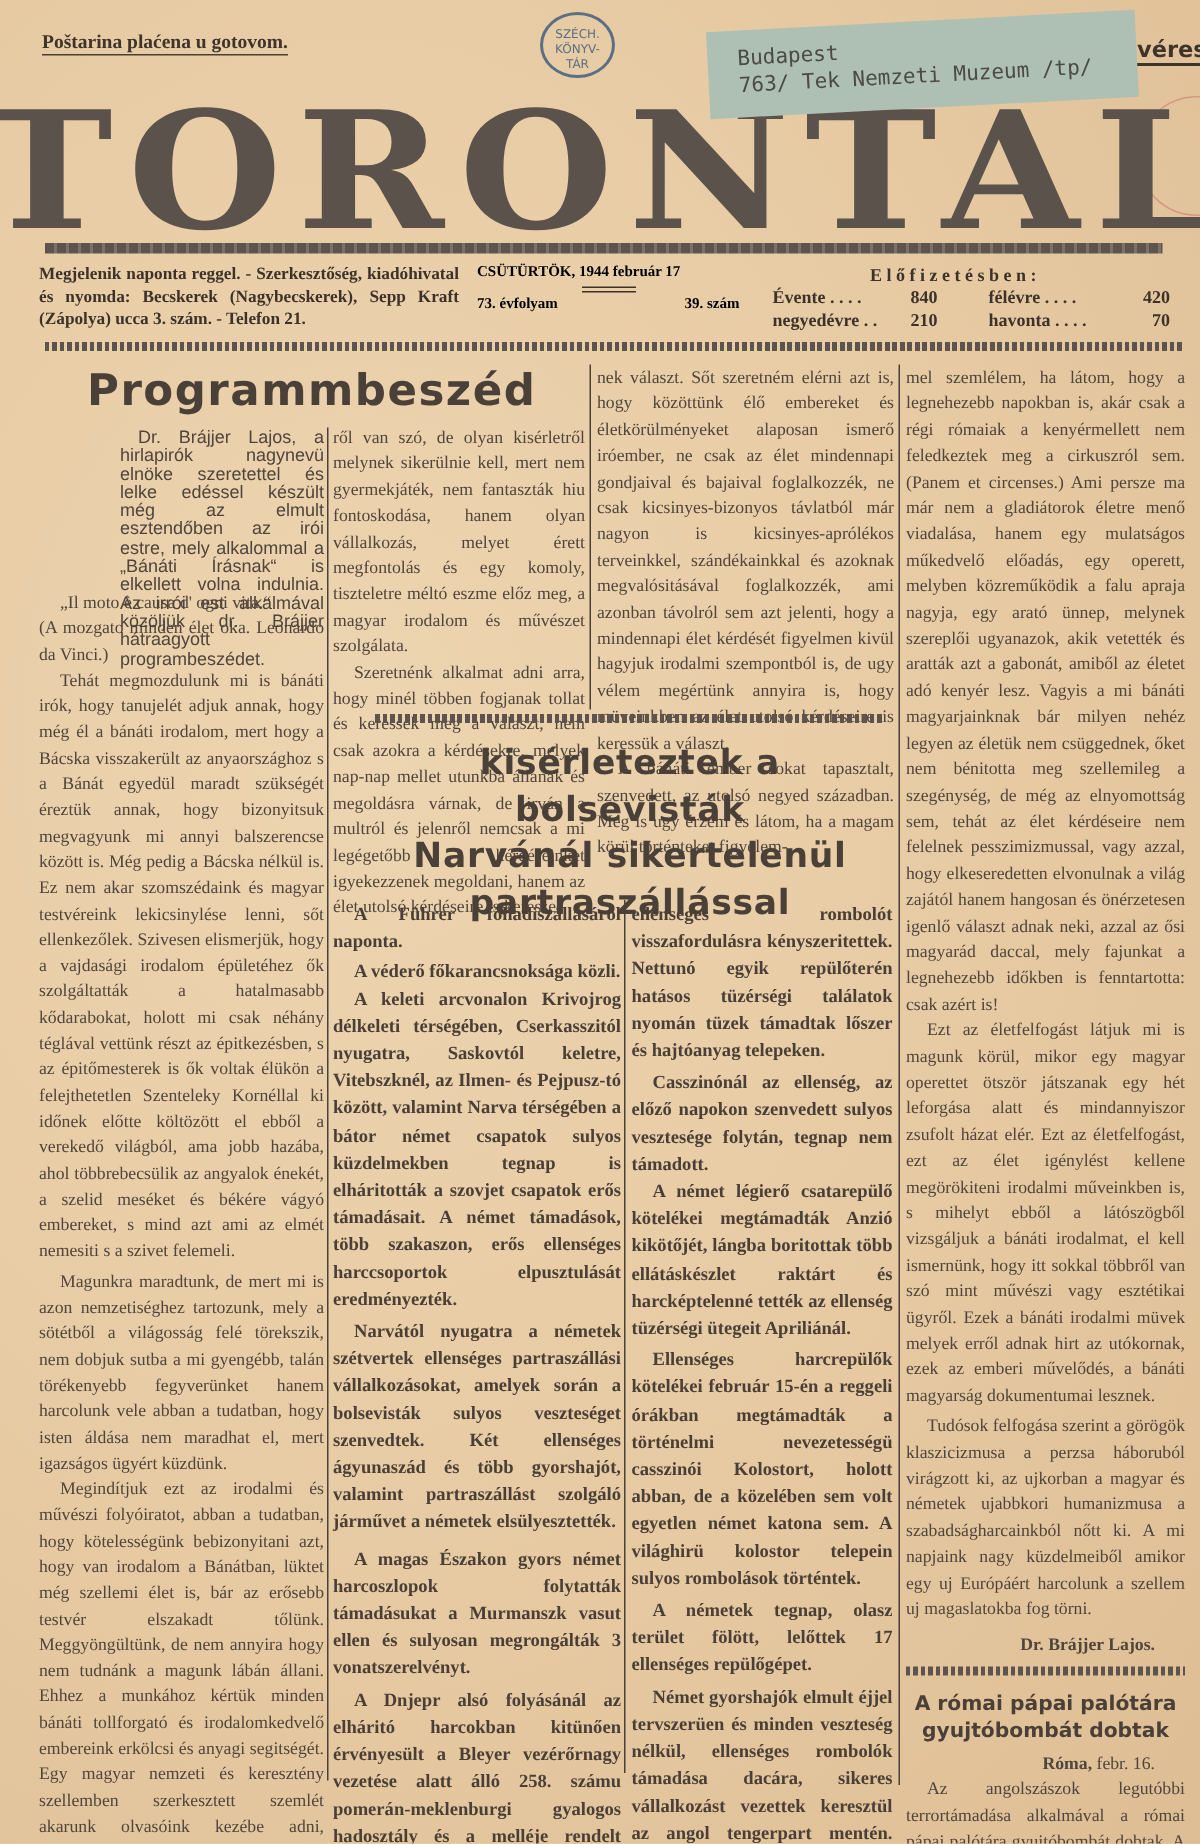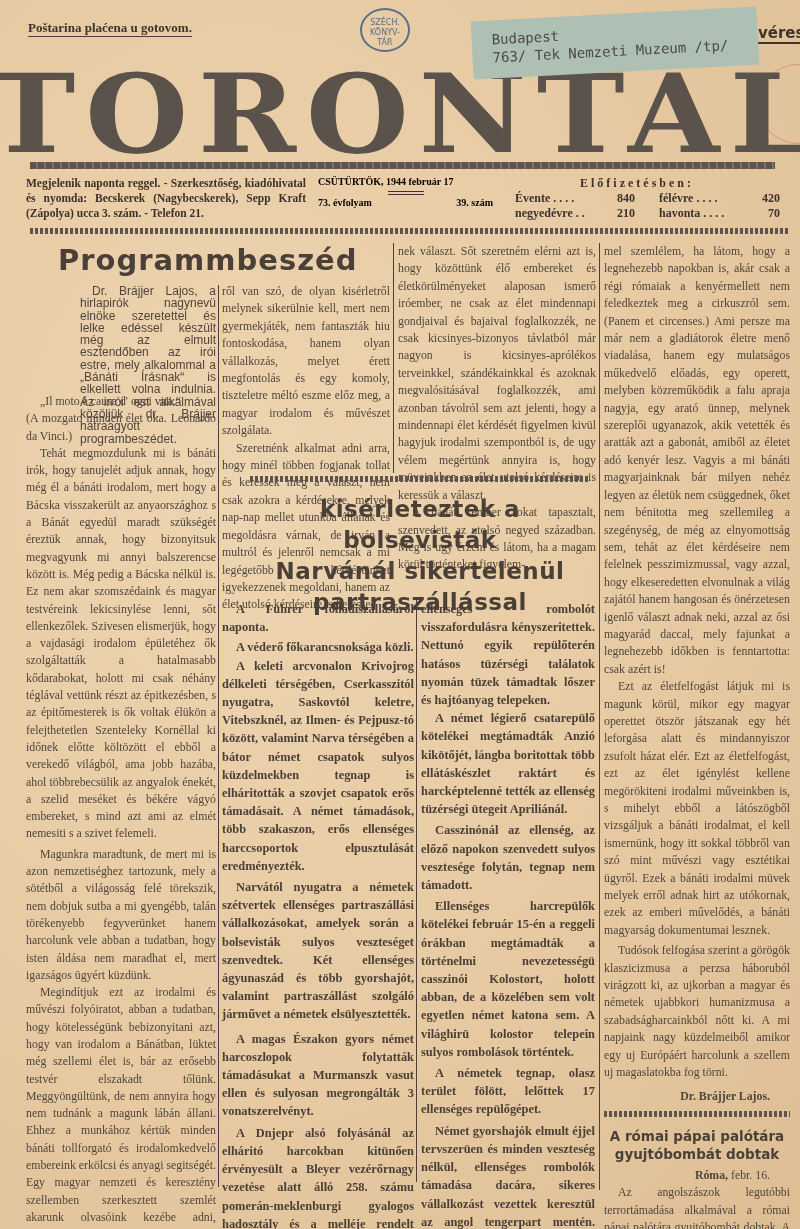--- a/index.html
+++ b/index.html
@@ -20,21 +20,21 @@
   .masthead-title { font-family: "DejaVu Serif", serif; font-weight: bold; font-size: 118px; letter-spacing: 10px; color: #5a524b; line-height: 108px; transform: scaleY(0.92); }
   .masthead-rule { position: absolute; left: 30px; top: 162px; width: 745px; height: 7px; background: repeating-linear-gradient(90deg, #5c544d 0 6px, #7a716a 6px 8px); }
   .info-left { position: absolute; left: 26px; top: 176px; width: 280px; font-size: 11.5px; font-weight: bold; line-height: 15px; font-family: "Liberation Serif", serif; color:#3c322a; text-align: justify; }
   .info-mid { position: absolute; left: 318px; top: 176px; width: 175px; font-size: 10px; font-family: "Liberation Serif", serif; font-weight: bold; color:#000000; }
   .info-mid .double { width: 36px; margin: 4px auto 2px; border-top: 1px solid #3c322a; border-bottom: 1px solid #3c322a; height: 4px; }
   .info-mid .row { display: flex; justify-content: space-between; }
   .info-right { position: absolute; left: 515px; top: 176px; width: 275px; font-size: 12px; font-family: "Liberation Serif", serif; font-weight: bold; color:#3c322a; }
   .info-right .sub-title { letter-spacing: 3px; margin-left: 65px; }
   .info-right .price-row { display: flex; line-height: 15px; }
   .info-right .p-label { width: 92px; }
-  .info-right .p-val { width: 38px; text-align: center; }
+  .info-right .p-val { width: 38px; text-align: left; }
   .info-right .p-label2 { width: 95px; padding-left: 14px; }
   .info-right .p-val2 { width: 40px; text-align: right; }
   .rule-dotted { height: 6px; background: repeating-linear-gradient(90deg, #5c544d 0 3px, transparent 3px 5px); }
   .header-rule { position: absolute; left: 30px; top: 228px; width: 760px; }
 
   .col { position: absolute; font-family: "Liberation Serif", serif; font-size: 12.3px; line-height: 17.4px; color: #4f453c; text-align: justify; }
   .col p { text-indent: 14px; }
   .col p.noind { text-indent: 0; }
   .col-sep { position: absolute; width: 1px; background: #4a4038; }
 
@@ -149,18 +149,18 @@
   <p>A keleti arcvonalon Krivojrog délkeleti térségében, Cserkasszitól nyugatra, Saskovtól keletre, Vitebszknél, az Ilmen- és Pejpusz-tó között, valamint Narva térségében a bátor német csapatok sulyos küzdelmekben tegnap is elháritották a szovjet csapatok erős támadásait. A német támadások, több szakaszon, erős ellenséges harccsoportok elpusztulását eredményezték.</p>
   <p style="margin-top:3px;">Narvától nyugatra a németek szétvertek ellenséges partraszállási vállalkozásokat, amelyek során a bolsevisták sulyos veszteséget szenvedtek. Két ellenséges ágyunaszád és több gyorshajót, valamint partraszállást szolgáló járművet a németek elsülyesztették.</p>
   <p style="margin-top:6px;">A magas Északon gyors német harcoszlopok folytatták támadásukat a Murmanszk vasut ellen és sulyosan megrongálták 3 vonatszerelvényt.</p>
   <p style="margin-top:3px;">A Dnjepr alsó folyásánál az elháritó harcokban kitünően érvényesült a Bleyer vezérőrnagy vezetése alatt álló 258. számu pomerán-meklenburgi gyalogos hadosztály és a melléje rendelt csapatok.</p>
 
 </div>
 <div class="col-sep" style="left:416px; top:600px; height:582px;"></div>
 
 <div class="col bold-col" style="left:421px; top:600px; width:174px;">
   <p class="noind">ellenséges rombolót visszafordulásra kényszeritettek. Nettunó egyik repülőterén hatásos tüzérségi találatok nyomán tüzek támadtak lőszer és hajtóanyag telepeken.</p>
+  <p style="margin-top:3px;">Casszinónál az ellenség, az előző napokon szenvedett sulyos vesztesége folytán, tegnap nem támadott.</p>
   <p>A német légierő csatarepülő kötelékei megtámadták Anzió kikötőjét, lángba boritottak több ellátáskészlet raktárt és harcképtelenné tették az ellenség tüzérségi ütegeit Apriliánál.</p>
-  <p style="margin-top:3px;">Casszinónál az ellenség, az előző napokon szenvedett sulyos vesztesége folytán, tegnap nem támadott.</p>
   <p style="margin-top:3px;">Ellenséges harcrepülők kötelékei február 15-én a reggeli órákban megtámadták a történelmi nevezetességü casszinói Kolostort, holott abban, de a közelében sem volt egyetlen német katona sem. A világhirü kolostor telepein sulyos rombolások történtek.</p>
   <p style="margin-top:3px;">A németek tegnap, olasz terület fölött, lelőttek 17 ellenséges repülőgépet.</p>
   <p style="margin-top:3px;">Német gyorshajók elmult éjjel tervszerüen és minden veszteség nélkül, ellenséges rombolók támadása dacára, sikeres vállalkozást vezettek keresztül az angol tengerpart mentén. Német előőrs harccsapatok ugyanakkor a holland kikötőben Ymuidennél harcban álltak angol gyorshajókkal, azok közül hármat kemény küzdelemben elsülyesztettek és a többit visszafordulásra kényszeritették. A visszaforduló angol gyorshajókat a német kötelékek megtámadták, azok közül elsülyesztettek kettőt és megrongáltak több másik hajót. Az ellenség sulyos véres veszteséget szenvedett. A német gyorshajók csekély sérülésekkel és teljes számban tértek vissza támaszpontjukra.</p>
 </div>
 
 </body></html>

